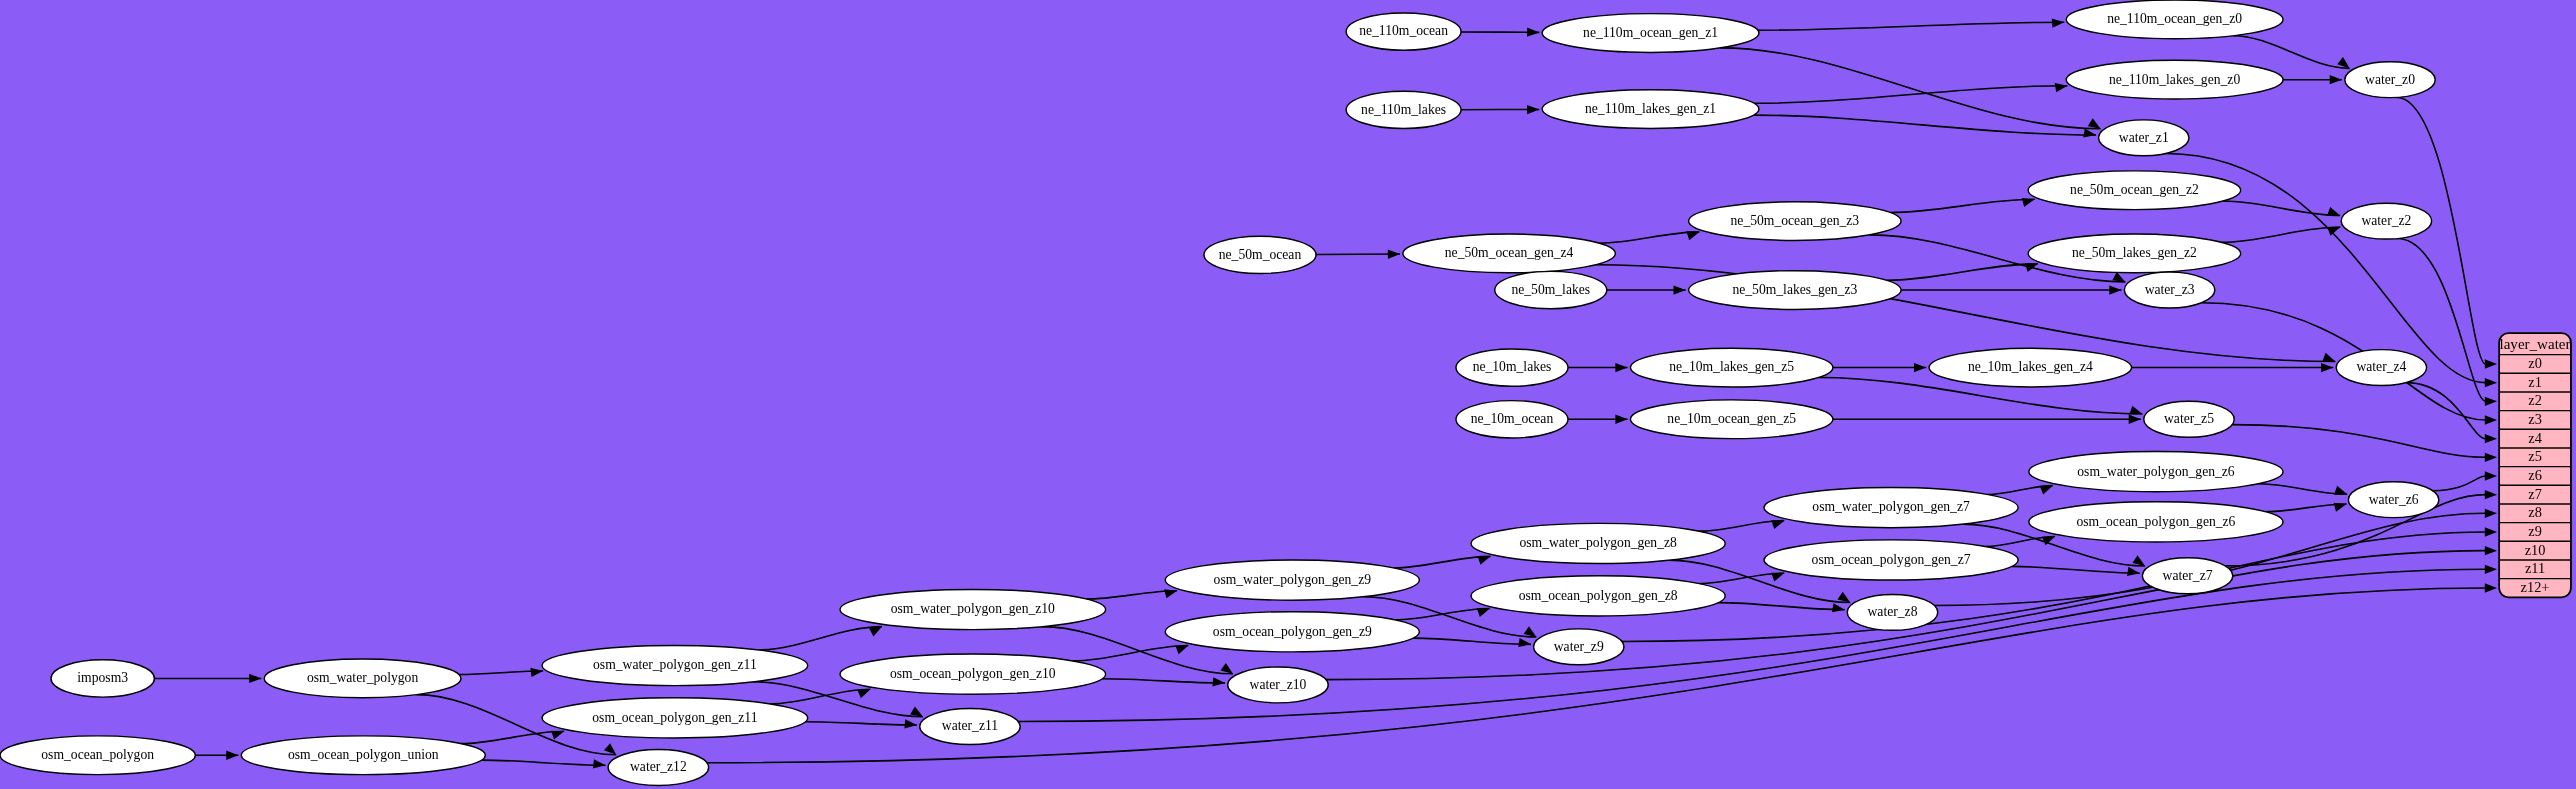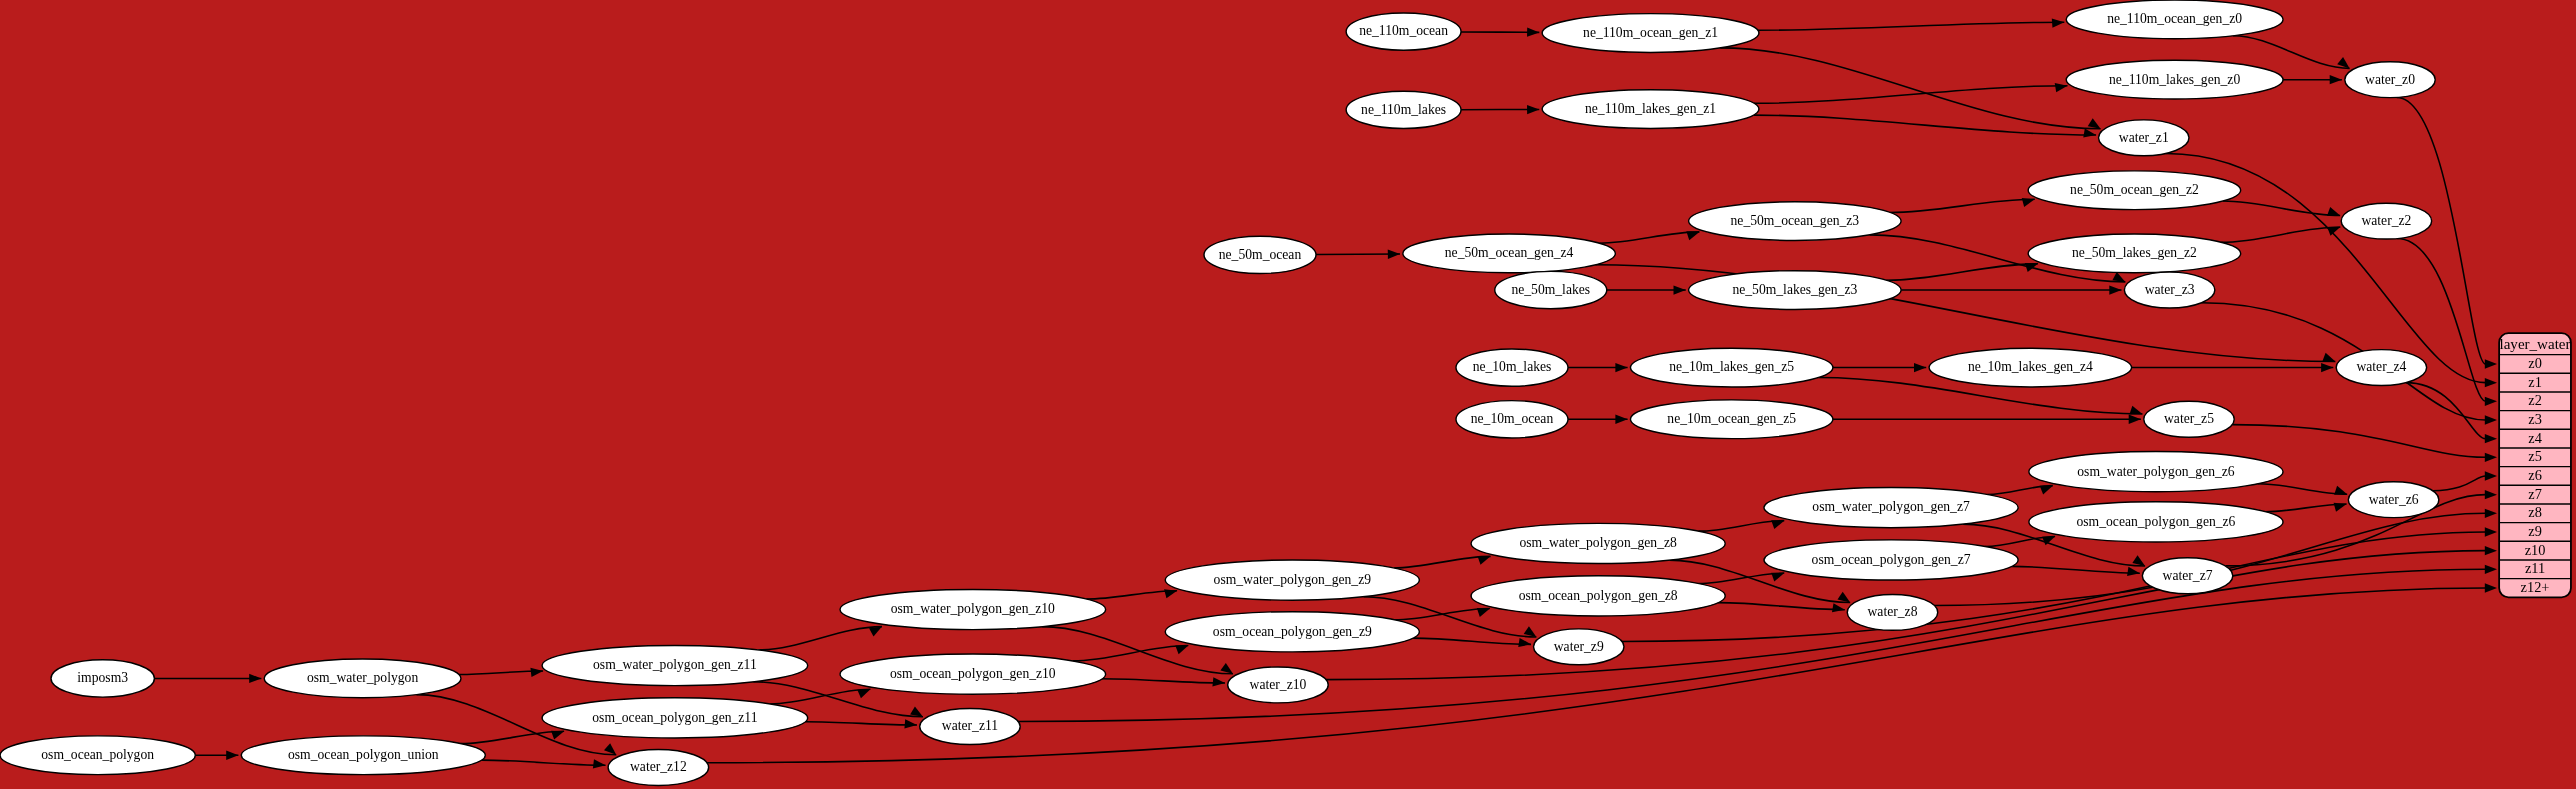--- a/index.html
+++ b/index.html
@@ -4,21 +4,21 @@
 <style>
   html, body {
     margin: 0;
     padding: 0;
     background: #ffffff;
   }
   #graph-root {
     position: relative;
     width: 2576px;
     height: 789px;
-    background: #b91c1c;
+    background: #8b5cf6;
     font-family: "Liberation Serif", "DejaVu Serif", serif;
   }
   svg#graph-canvas {
     position: absolute;
     left: 0;
     top: 0;
     width: 2576px;
     height: 789px;
     display: block;
   }

